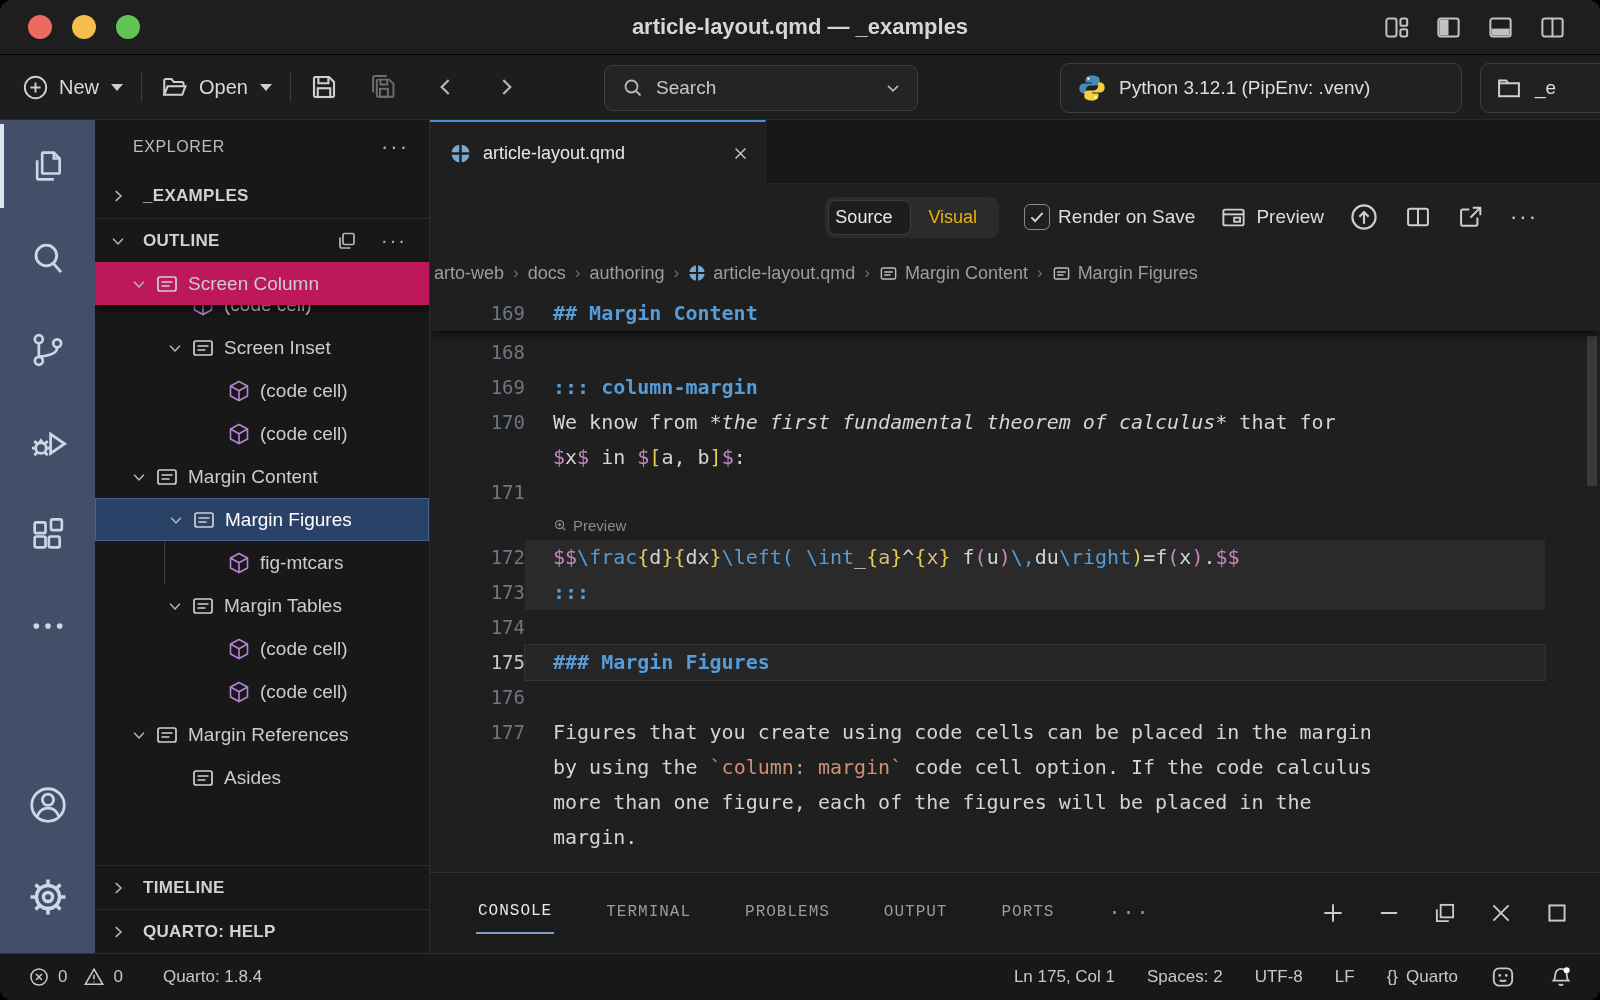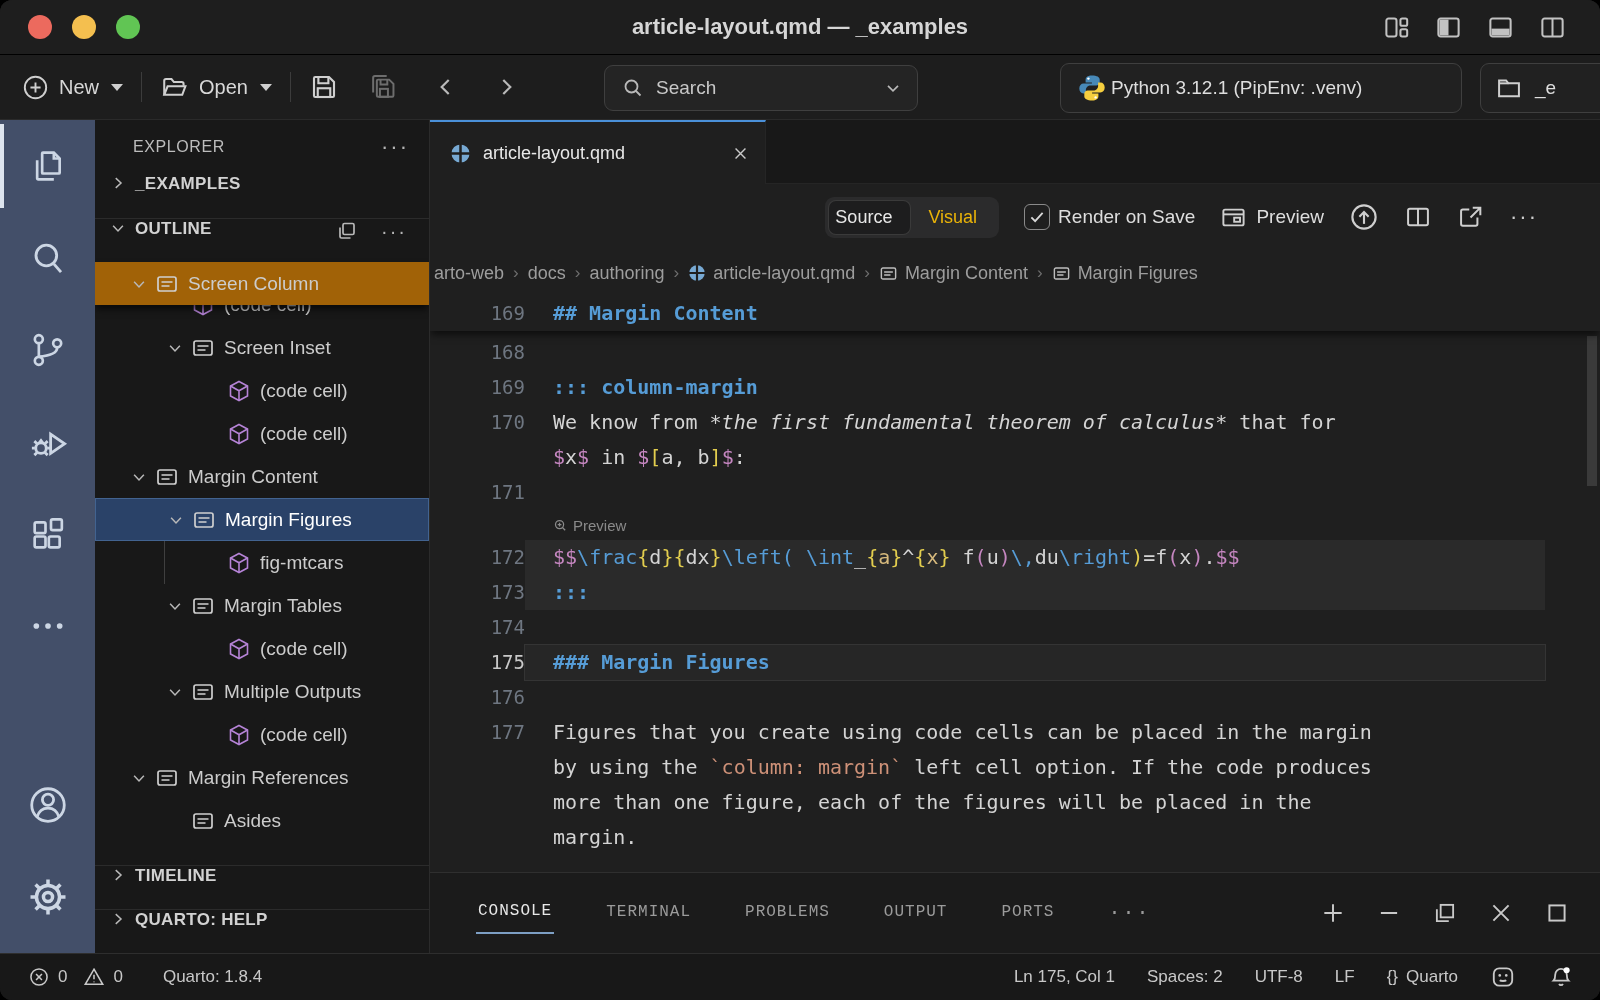--- a/index.html
+++ b/index.html
@@ -28,51 +28,51 @@
   .caret-down { width:0; height:0; border-left:6px solid transparent; border-right:6px solid transparent;
                 border-top:7px solid #cfcfcf; margin-left:2px; }
   .tb-sep { width:1px; height:30px; background:#3c3c3c; margin:0 18px; }
   .dim { opacity:.45; }
   .searchbox { position:absolute; left:604px; top:10px; width:314px; height:46px; background:#242424;
                border:1px solid #3f3f3f; border-radius:9px; display:flex; align-items:center;
                padding:0 14px 0 16px; gap:11px; color:#c8c8c8; font-size:19px; }
   .searchbox .spacer { flex:1; }
   .interp { position:absolute; left:1060px; top:8px; width:402px; height:50px; background:#212121;
             border:1px solid #3f3f3f; border-radius:9px; display:flex; align-items:center;
-            padding:0 16px; gap:4px; color:#dedede; font-size:19px; white-space:nowrap; overflow:hidden; }
+            padding:0 16px; gap:12px; color:#dedede; font-size:19px; white-space:nowrap; overflow:hidden; }
   .wsbtn { position:absolute; left:1480px; top:8px; width:140px; height:50px; background:#212121;
            border:1px solid #3f3f3f; border-radius:9px; display:flex; align-items:center;
            padding:0 14px; gap:12px; color:#dedede; font-size:19px; }
 
   
   .main { flex:1; display:flex; min-height:0; }
 
   
   .activitybar { width:95px; flex:0 0 95px; background:#434f69; display:flex; flex-direction:column; align-items:center; }
   .act-item { width:95px; height:92px; display:flex; align-items:center; justify-content:center; position:relative; }
   .act-item.active::before { content:""; position:absolute; left:0; top:4px; bottom:4px; width:4px; background:#dde4ee; }
   .act-spacer { flex:1; }
 
   
   .sidebar { width:335px; flex:0 0 335px; background:#181818; border-right:1px solid #2b2b2b;
              display:flex; flex-direction:column; overflow:hidden; }
   .sb-header { height:54px; flex:0 0 54px; display:flex; align-items:center; padding:0 20px 0 38px;
                color:#bdbdbd; font-size:16px; letter-spacing:.6px; }
   .sb-header .more { margin-left:auto; color:#b5b5b5; font-size:22px; letter-spacing:2px; }
-  .sb-sect { height:44px; flex:0 0 44px; display:flex; align-items:flex-start; gap:8px; padding:0 14px;
+  .sb-sect { height:44px; flex:0 0 44px; display:flex; align-items:center; gap:16px; padding:0 14px;
              color:#d2d2d2; font-size:17px; font-weight:700; letter-spacing:.3px; }
   .sb-sect.bordered { border-top:1px solid #2b2b2b; }
   .sb-sect .hicons { margin-left:auto; display:flex; align-items:center; gap:22px; padding-right:8px; }
   .sb-sect .more { color:#b5b5b5; font-size:20px; letter-spacing:2px; font-weight:400; }
   .outline-list { flex:0 0 auto; }
   .orow { height:43px; display:flex; align-items:center; color:#cccccc; font-size:19px; white-space:nowrap; }
   .orow .chev { width:33px; flex:0 0 33px; display:flex; justify-content:center; }
   .orow .oicon { margin-right:9px; display:flex; }
   .orow.selected { background:#2a4268; border:1px solid rgba(96,139,193,.45); color:#fff; }
-  .orow.sticky { position:relative; z-index:2; background:#a16207; box-shadow:0 5px 7px -1px rgba(0,0,0,.65); }
+  .orow.sticky { position:relative; z-index:2; background:#be185d; box-shadow:0 5px 7px -1px rgba(0,0,0,.65); }
   .orow.clipped { margin-top:-22px; position:relative; z-index:0; }
   .orow.guide { position:relative; }
   .orow.guide::before { content:""; position:absolute; left:69px; top:0; bottom:0; width:1px; background:#3f3f3f; }
   .sb-bottom { margin-top:auto; }
 
   
   .editorcol { flex:1; display:flex; flex-direction:column; min-width:0; background:#1f1f1f; }
   .tabstrip { height:64px; flex:0 0 64px; background:#181818; border-bottom:1px solid #252525; display:flex; }
   .tab { width:336px; background:#1f1f1f; border-top:2px solid #4a90d9; border-right:1px solid #252525;
          margin-bottom:-1px; display:flex; align-items:center; gap:12px; padding:0 16px 0 20px;
@@ -474,34 +474,20 @@
           <div class="orow" style="padding-left: 99px;">
             <span class="chev"></span>
             <span class="oicon">
               <svg width="24" height="24" viewBox="0 0 24 24" fill="none" stroke="#b583d6" stroke-width="1.6">
                 <path d="M12 2.5 20.5 7v10L12 21.5 3.5 17V7z"></path>
                 <path d="M3.5 7 12 11.8 20.5 7M12 11.8V21.5"></path>
               </svg>
             </span>
             <span>(code cell)</span>
           </div>
-          <div class="orow" style="padding-left: 63px;">
-            <span class="chev">
-              <svg width="18" height="18" viewBox="0 0 24 24" fill="none" stroke="#b8b8b8" stroke-width="2">
-                <path d="M5.5 9l6.5 7 6.5-7"></path>
-              </svg>
-            </span>
-            <span class="oicon">
-              <svg width="24" height="24" viewBox="0 0 24 24" fill="none" stroke="#cfcfcf" stroke-width="1.7">
-                <rect x="3" y="5" width="18" height="14" rx="2"></rect>
-                <path d="M6.5 10h11M6.5 14h8"></path>
-              </svg>
-            </span>
-            <span>Multiple Outputs</span>
-          </div>
           <div class="orow" style="padding-left: 99px;">
             <span class="chev"></span>
             <span class="oicon">
               <svg width="24" height="24" viewBox="0 0 24 24" fill="none" stroke="#b583d6" stroke-width="1.6">
                 <path d="M12 2.5 20.5 7v10L12 21.5 3.5 17V7z"></path>
                 <path d="M3.5 7 12 11.8 20.5 7M12 11.8V21.5"></path>
               </svg>
             </span>
             <span>(code cell)</span>
           </div>
@@ -672,21 +658,21 @@
                 <path d="M10.5 7.5v6M7.5 10.5h6M15.5 15.5l4 4"></path>
               </svg>
               <span>Preview</span>
             </div>
             <div class="line math"><span class="num">172</span><span class="code"><span class="tk-m">$$</span><span class="tk-b">\frac</span><span class="tk-y">{</span><span class="tk-p">d</span><span class="tk-y">}</span><span class="tk-y">{</span><span class="tk-p">dx</span><span class="tk-y">}</span><span class="tk-b">\left(</span><span class="tk-p"> </span><span class="tk-b">\int</span><span class="tk-p">_</span><span class="tk-y">{</span><span class="tk-c">a</span><span class="tk-y">}</span><span class="tk-p">^</span><span class="tk-y">{</span><span class="tk-c">x</span><span class="tk-y">}</span><span class="tk-p"> f</span><span class="tk-m">(</span><span class="tk-p">u</span><span class="tk-m">)</span><span class="tk-b">\,</span><span class="tk-p">du</span><span class="tk-b">\right</span><span class="tk-y">)</span><span class="tk-p">=f</span><span class="tk-m">(</span><span class="tk-p">x</span><span class="tk-m">)</span><span class="tk-p">.</span><span class="tk-m">$$</span></span></div>
             <div class="line math"><span class="num">173</span><span class="code"><span class="tk-h">:::</span></span></div>
             <div class="line"><span class="num">174</span><span class="code"></span></div>
             <div class="line cur"><span class="num">175</span><span class="code"><span class="tk-h">### Margin Figures</span></span></div>
             <div class="line"><span class="num">176</span><span class="code"></span></div>
             <div class="line"><span class="num">177</span><span class="code"><span class="tk-p">Figures that you create using code cells can be placed in the margin</span></span></div>
-            <div class="line"><span class="num"></span><span class="code"><span class="tk-p">by using the </span><span class="tk-o">`column: margin`</span><span class="tk-p"> left cell option. If the code produces</span></span></div>
+            <div class="line"><span class="num"></span><span class="code"><span class="tk-p">by using the </span><span class="tk-o">`column: margin`</span><span class="tk-p"> code cell option. If the code calculus</span></span></div>
             <div class="line"><span class="num"></span><span class="code"><span class="tk-p">more than one figure, each of the figures will be placed in the</span></span></div>
             <div class="line"><span class="num"></span><span class="code"><span class="tk-p">margin.</span></span></div>
           </div>
         </div>
 
       <div class="panel">
         <span class="ptab on">CONSOLE</span>
         <span class="ptab">TERMINAL</span>
         <span class="ptab">PROBLEMS</span>
         <span class="ptab">OUTPUT</span>

